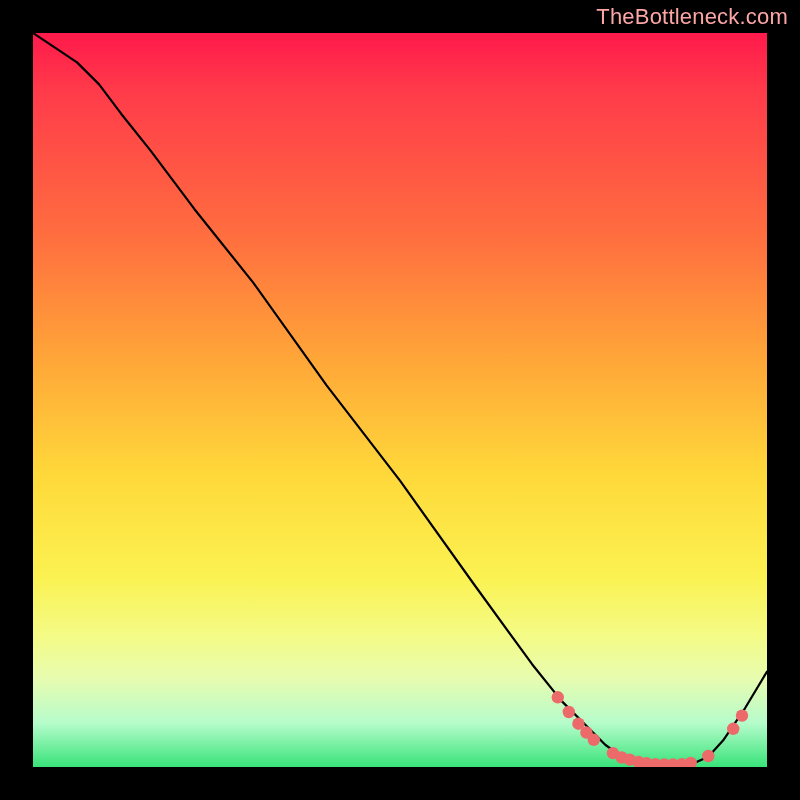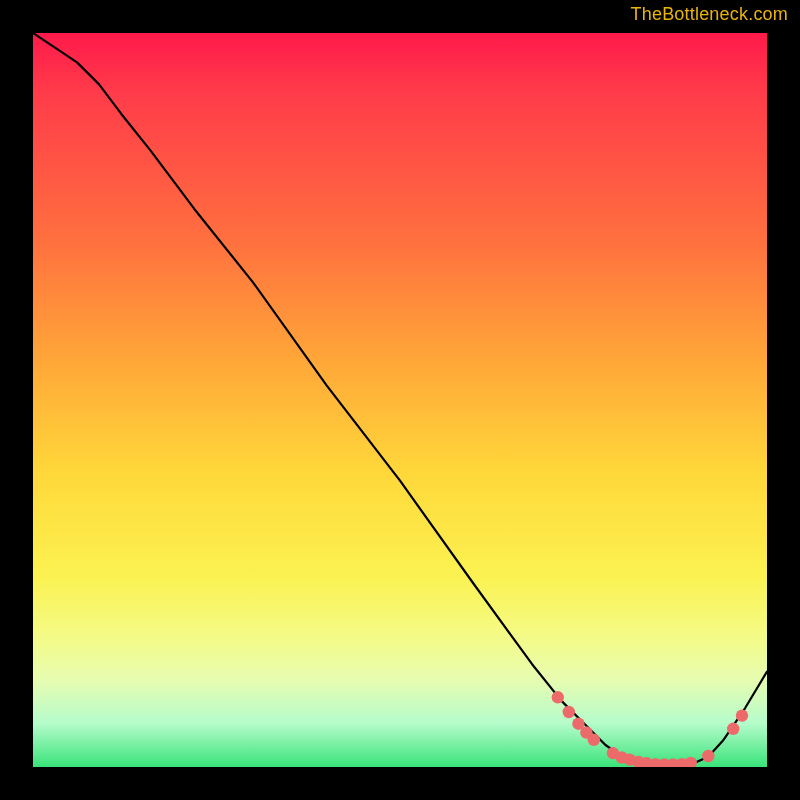--- a/index.html
+++ b/index.html
@@ -8,22 +8,22 @@
     position: relative;
     width: 800px;
     height: 800px;
     background: #000;
   }
   .watermark {
     position: absolute;
     top: 4px;
     right: 12px;
     font-family: Arial, Helvetica, sans-serif;
-    font-size: 18px;
-    color: #eab308;
+    font-size: 22px;
+    color: #fca5a5;
     letter-spacing: 0.2px;
     z-index: 10;
   }
   .plot-area {
     position: absolute;
     left: 33px;
     top: 33px;
     width: 734px;
     height: 734px;
     overflow: hidden;

